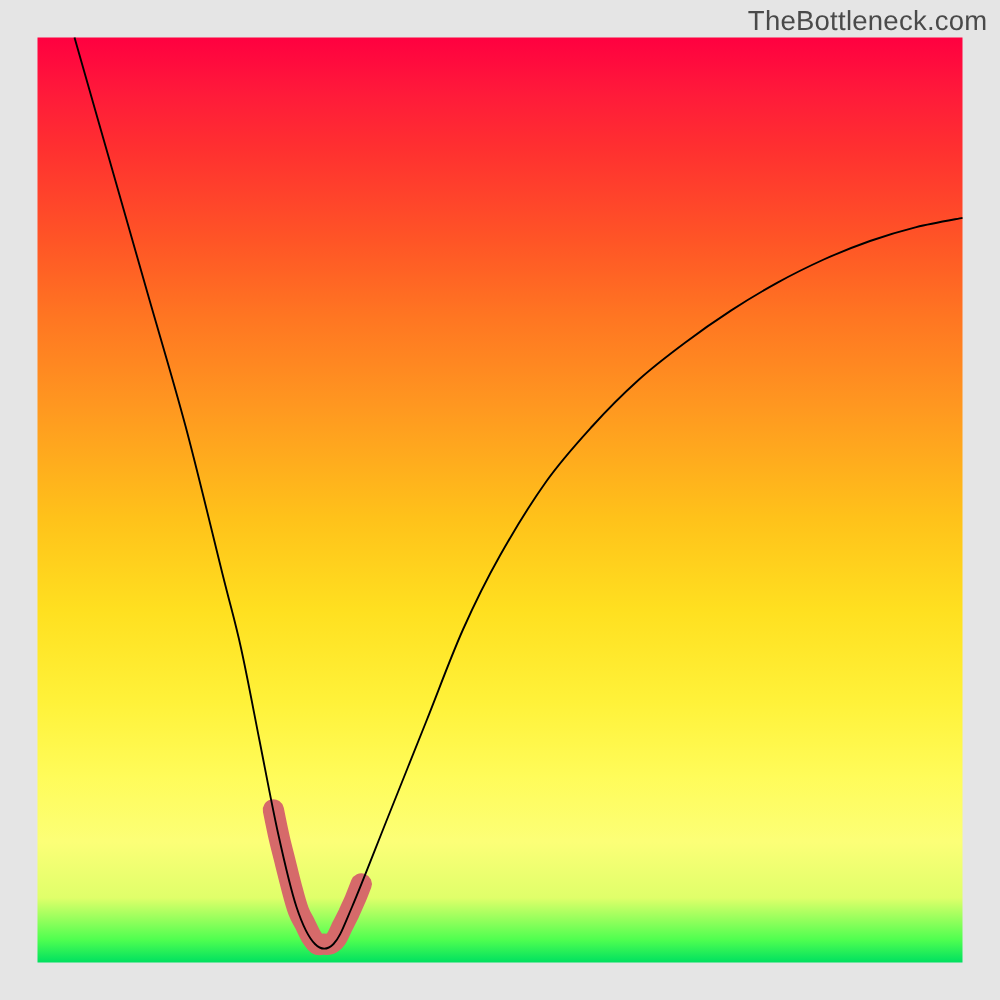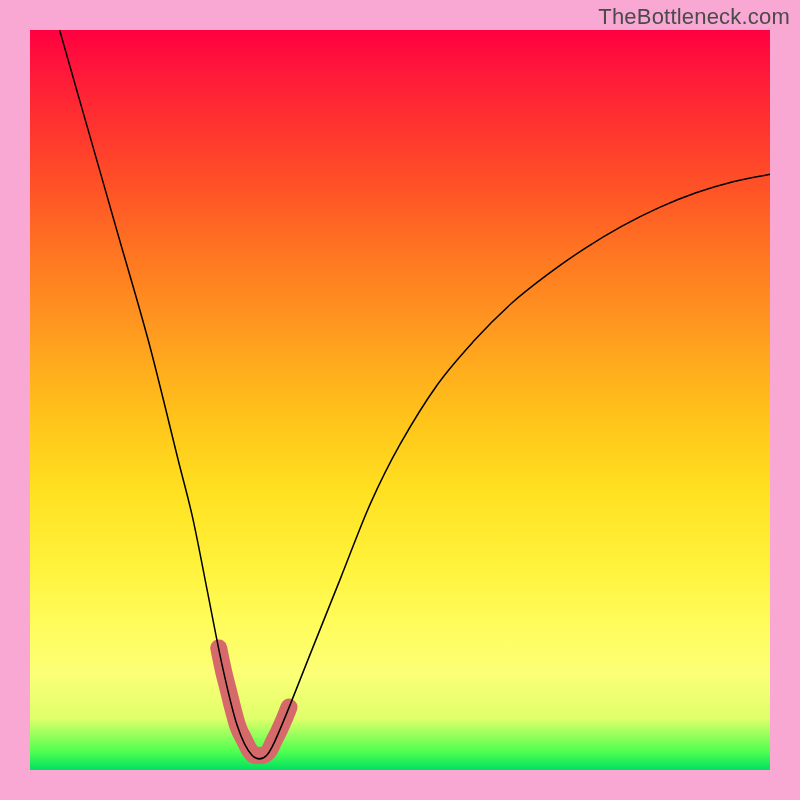--- a/index.html
+++ b/index.html
@@ -8,21 +8,21 @@
     width: 800px;
     height: 800px;
     background: #000;
     overflow: hidden;
     font-family: Arial, Helvetica, sans-serif;
   }
   .frame {
     position: absolute;
     top: 0; left: 0;
     width: 800px; height: 800px;
-    background: #f9a8d4;
+    background: #e5e5e5;
   }
   .plot {
     position: absolute;
     top: 30px;
     left: 30px;
     width: 740px;
     height: 740px;
     background: linear-gradient(
       to bottom,
       #ff0040 0%,

